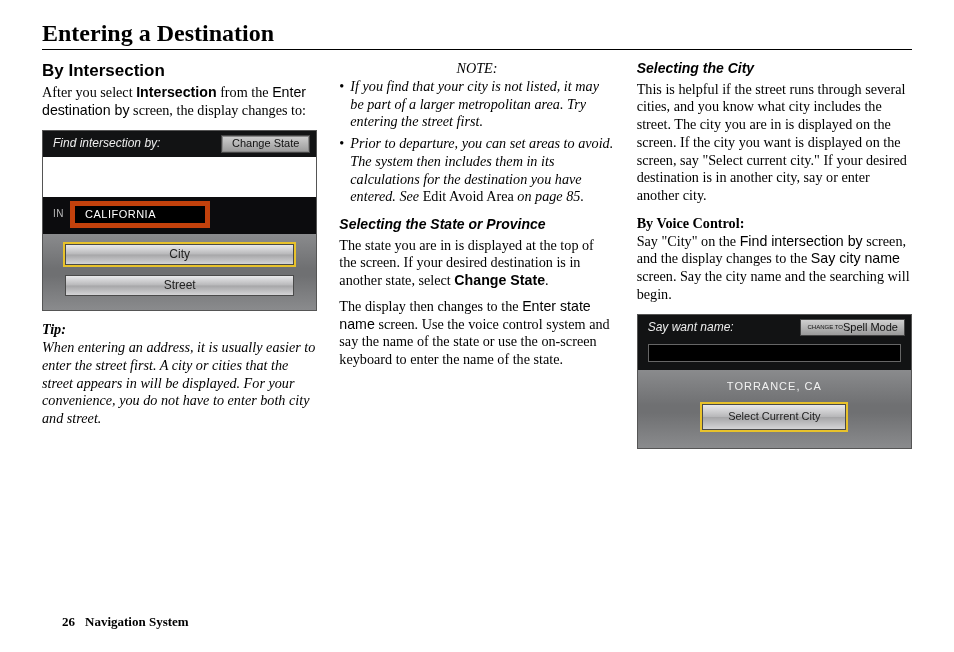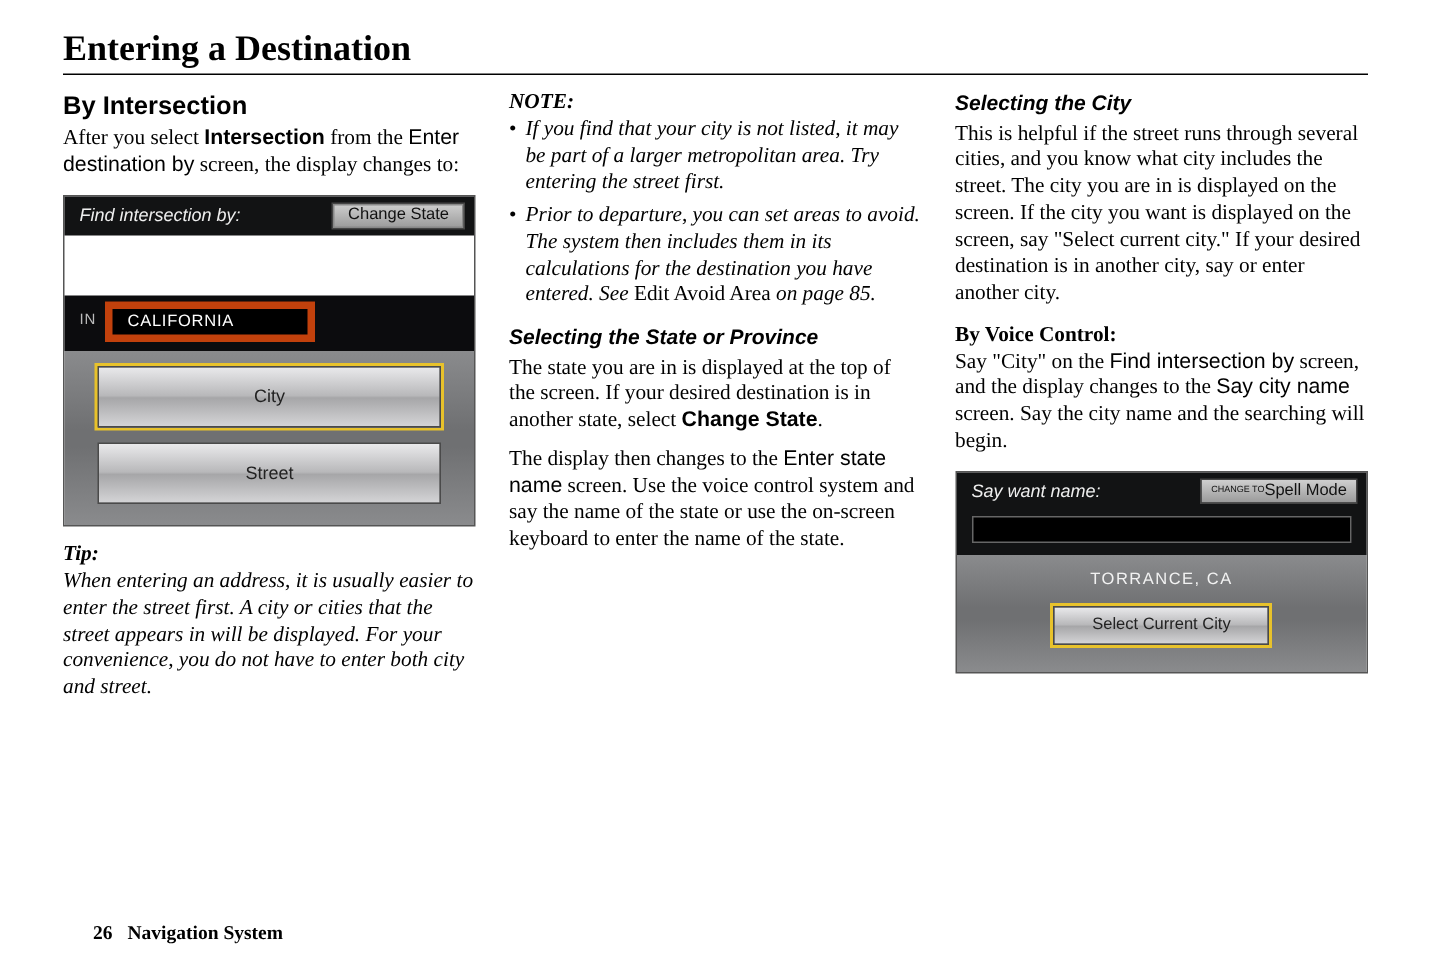--- a/index.html
+++ b/index.html
@@ -42,21 +42,21 @@
     font-weight: bold;
     font-style: italic;
     margin-top: 10px;
     margin-bottom: 3px;
   }
   .sans-bold { font-family: Arial, Helvetica, sans-serif; font-weight: bold; }
   .sans { font-family: Arial, Helvetica, sans-serif; }
   .para { margin-bottom: 8px; }
   .tip-label { font-weight: bold; font-style: italic; margin-top: 10px; }
   .tip-body, .note-body { font-style: italic; }
-  .note-label { font-weight: bold; font-style: italic; }
+  .note-label { font-weight: normal; font-style: italic; text-align: center; }
   ul.notes { list-style: none; padding-left: 0; margin-bottom: 10px; }
   ul.notes li { display: flex; gap: 6px; margin-bottom: 4px; }
   ul.notes li::before { content: "•"; font-style: normal; flex: 0 0 auto; }
   .bvc { font-weight: bold; margin-top: 10px; }
 
   
   .shot {
     border: 1px solid #555;
     width: 100%;
     margin: 10px 0 6px 0;
@@ -106,21 +106,21 @@
     padding: 10px 22px 14px 22px;
     display: flex;
     flex-direction: column;
     gap: 10px;
   }
   .chrome-btn {
     background: linear-gradient(#e9e9eb, #b8b8ba 48%, #a6a6a8 52%, #d4d4d6);
     border: 1px solid #4a4a4a;
     text-align: center;
     font-size: 12px;
-    padding: 12px 0;
+    padding: 2px 0;
     color: #222;
   }
   .hi { box-shadow: 0 0 0 2px #e8c22b; }
 
   
   .shot2-top {
     background: #121314;
     color: #eee;
     display: flex;
     align-items: center;

